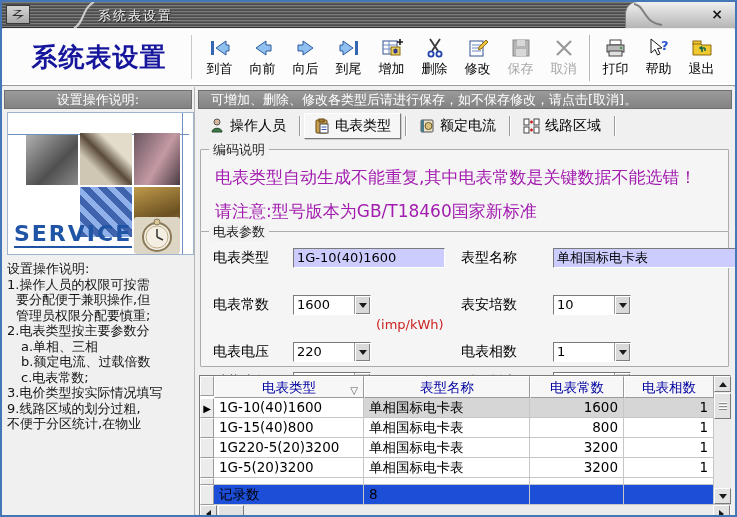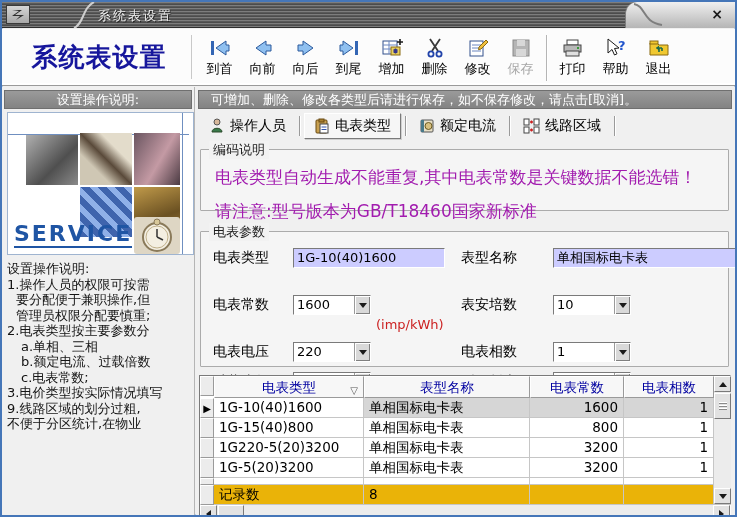--- a/index.html
+++ b/index.html
@@ -92,21 +92,21 @@
   }
   .tabsep { width: 1px; height: 20px; background: #9a9a9a; margin: 0 4px; box-shadow: 1px 0 0 #fff; }
   .gbox {
     position: absolute; left: 4px; right: 6px; border: 1px solid #ababab;
     border-radius: 1px; background: #f5f5f5;
   }
   .glabel {
     position: absolute; top: -9px; left: 8px; background: #f2f2f2; padding: 0 4px;
     font-size: 13px; color: #1c1c1c;
   }
-  .gbox.coding { top: 62px; height: 62px; }
+  .gbox.coding { top: 62px; height: 83px; }
   .coding-line { font-size: 17px; color: #a21caf; padding: 0 0 0 14px; }
   .coding-line.first { margin-top: 16px; margin-bottom: 11px; }
   .gbox.params { top: 144px; height: 136px; }
   .form-grid {
     display: grid; grid-template-columns: 80px 168px 92px 190px;
     row-gap: 10px; align-items: center; padding: 16px 0 0 12px;
   }
   .flabel { font-size: 14px; color: #000; }
   .tinput {
     height: 20px; background: #ccccff; border: 1px solid; border-color: #7a7a7a #fff #fff #7a7a7a;
@@ -130,21 +130,21 @@
   }
   .grid { display: grid; grid-template-columns: 14px 150px 166px 94px 90px 17px; font-size: 13.5px; }
   .gc { border-right: 1px solid #c6c6c6; border-bottom: 1px solid #c6c6c6; padding: 1px 5px; height: 20px; line-height: 17px; background: #fff; overflow: hidden; white-space: nowrap; }
   .gc.head {
     background: #f7f7f7; color: #0000a0; text-align: center; height: 22px; line-height: 19px;
     border: 1px solid; border-color: #ffffff #9a9a9a #9a9a9a #ffffff; position: relative;
   }
   .gc.gut { background: #ececec; border: 1px solid; border-color: #ffffff #9a9a9a #9a9a9a #ffffff; padding: 0; text-align: center; }
   .gc.num { text-align: right; }
   .gc.sel { background: #d6d6d6; }
-  .gc.rec { background: #eab308; }
+  .gc.rec { background: #1d4ed8; }
   .gc.spacer { height: 7px; padding: 0; }
   .sort-glyph { font-size: 10px; color: #555; position: absolute; right: 5px; top: 4px; }
   .row-marker { color: #000; font-size: 10px; line-height: 20px; }
   .vscroll { grid-column: 6; grid-row: 1 / span 7; background: #ececec; display: flex; flex-direction: column; border-bottom: 1px solid #c6c6c6; }
   .sbtn {
     height: 16px; background: #e2e2e2; border: 1px solid; border-color: #ffffff #7a7a7a #7a7a7a #ffffff;
     display: flex; align-items: center; justify-content: center; cursor: default;
   }
   .vthumb { height: 26px; margin-top: 1px; background: #e2e2e2; border: 1px solid; border-color: #ffffff #7a7a7a #7a7a7a #ffffff;
     display: flex; flex-direction: column; align-items: center; justify-content: center; gap: 2px; }
@@ -267,20 +267,28 @@
         <span class="ticon">
           <svg width="22" height="20" viewBox="0 0 22 20">
               <rect x="3" y="2" width="16" height="16" fill="#b5b5b5" stroke="#8a8a8a"></rect>
               <rect x="7" y="2" width="8" height="6" fill="#d8d8d8"></rect>
               <rect x="6" y="11" width="10" height="7" fill="#d8d8d8"></rect>
             </svg>
         </span>
         <span class="tlabel">保存</span>
       </div>
 
+      <div class="tbtn disabled">
+        <span class="ticon">
+          <svg width="22" height="20" viewBox="0 0 22 20">
+              <path d="M4 3 L18 17 M18 3 L4 17" stroke="#9a9a9a" stroke-width="2.2"></path>
+            </svg>
+        </span>
+        <span class="tlabel">取消</span>
+      </div>
 
       <div class="tsep"></div>
 
       <div class="tbtn">
         <span class="ticon">
           <svg width="24" height="20" viewBox="0 0 24 20">
               <rect x="6" y="2" width="11" height="5" fill="#fff" stroke="#444"></rect>
               <rect x="3" y="7" width="17" height="7" fill="#b8b8b8" stroke="#444"></rect>
               <rect x="5" y="13" width="13" height="5" fill="#e0e0e0" stroke="#444"></rect>
               <rect x="16" y="9" width="2" height="2" fill="#3a9a3a"></rect>

